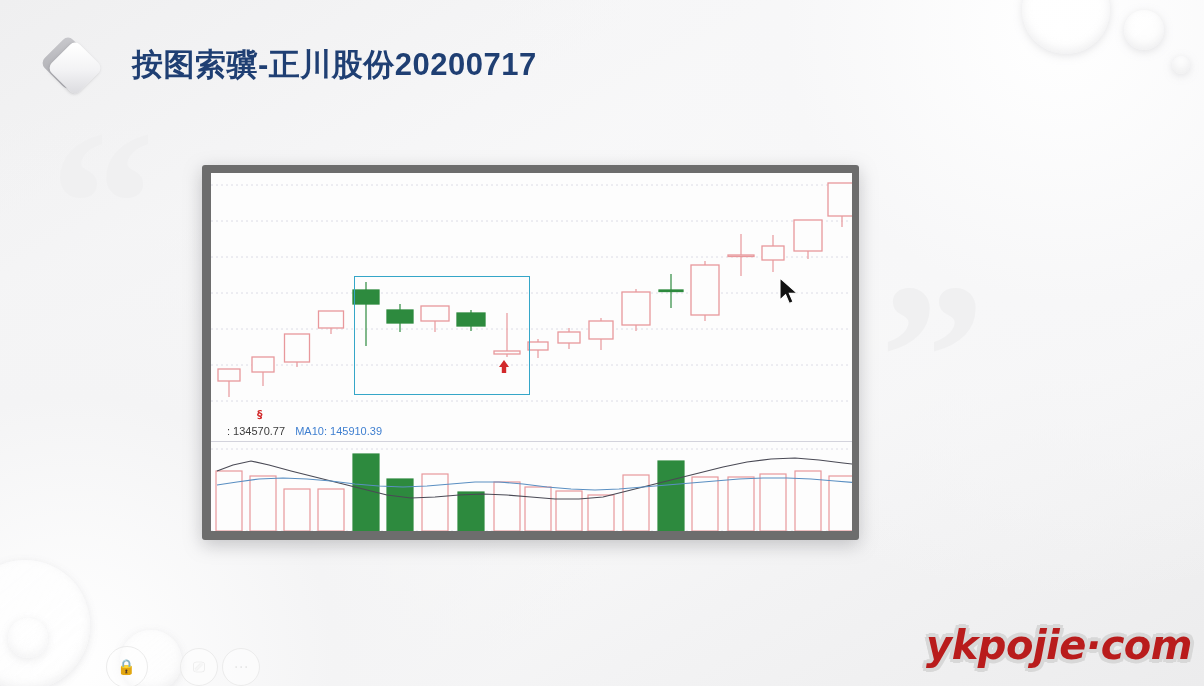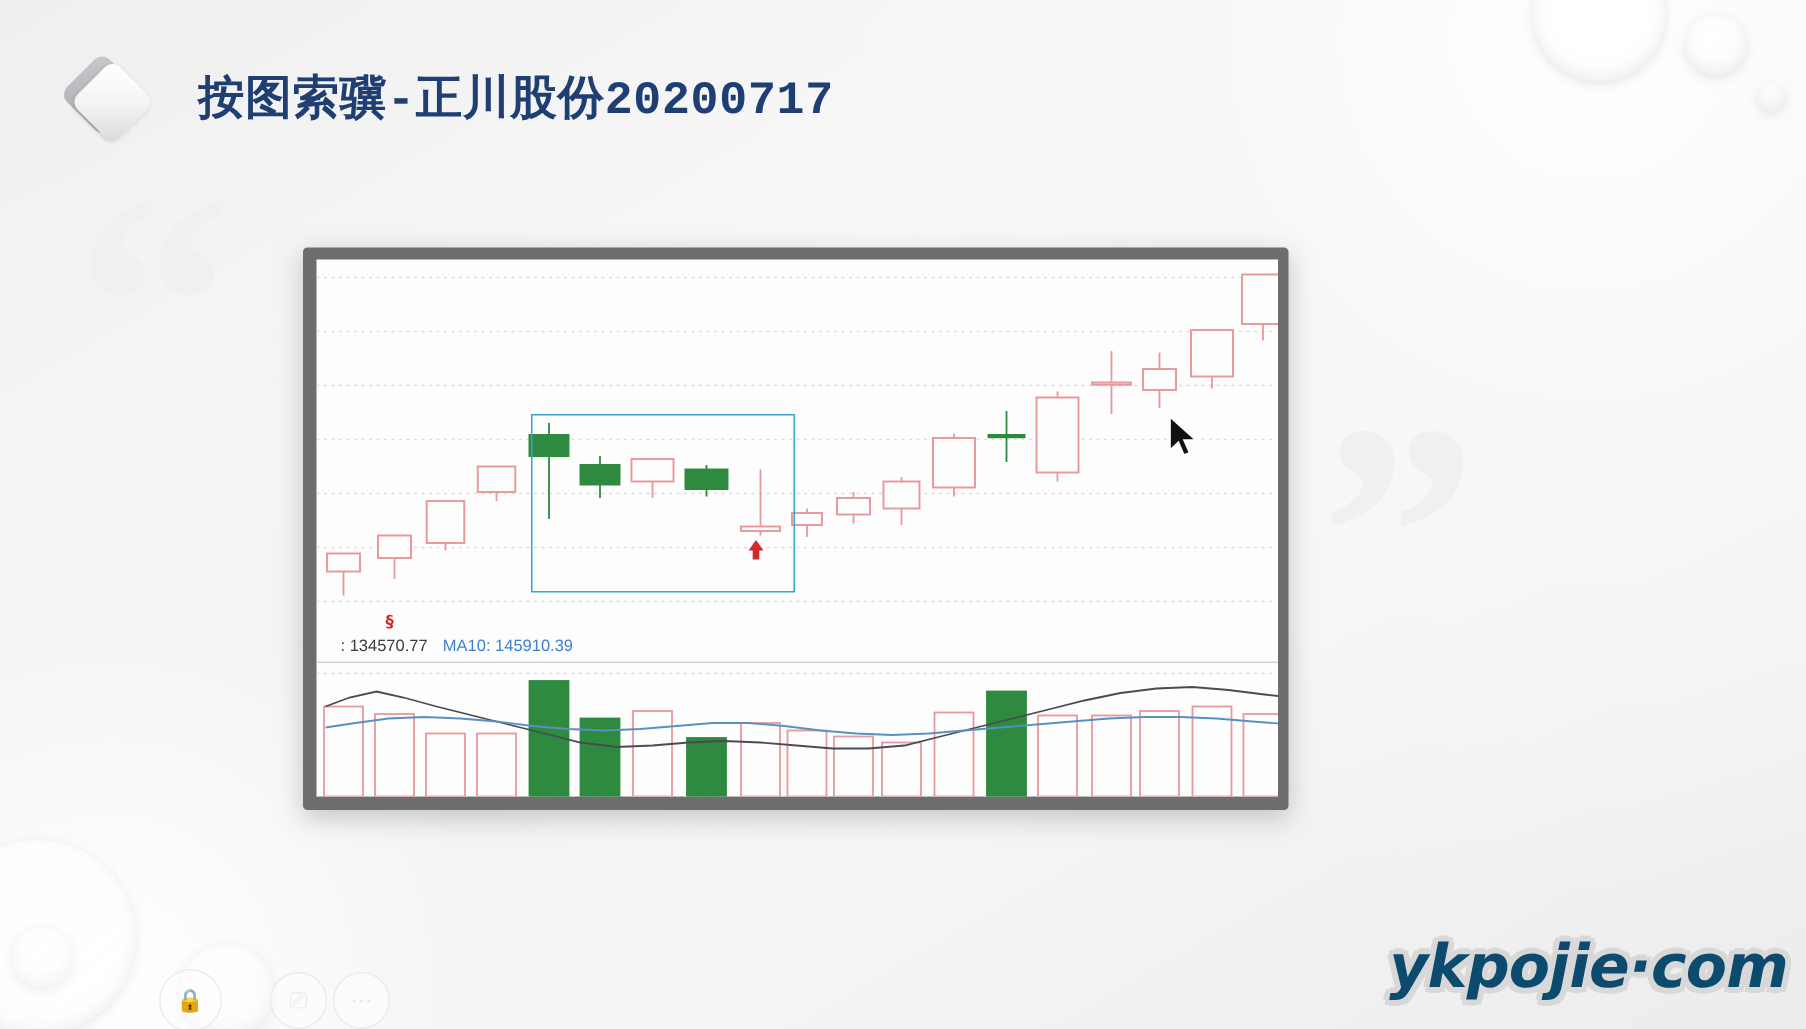--- a/index.html
+++ b/index.html
@@ -25,21 +25,21 @@
 
   
   #header{position:absolute;left:0;top:0;width:100%;height:120px;}
   #logo-diamond{position:absolute;left:44px;top:39px;width:54px;height:54px;}
   #logo-diamond .d{position:absolute;width:40px;height:40px;transform:rotate(45deg);border-radius:7px;}
   #logo-diamond .back{left:4px;top:4px;background:linear-gradient(135deg,#c9c9cd,#a9a9ae);}
   #logo-diamond .front{left:11px;top:9px;background:linear-gradient(135deg,#ffffff 10%,#f2f2f4 55%,#d9d9dd 100%);
       box-shadow:0 1px 3px rgba(120,120,125,.35);}
   #page-title{position:absolute;left:132px;top:44px;font-size:31px;font-weight:700;
       color:#1f3f73;letter-spacing:.5px;white-space:nowrap;
-      font-family:Liberation Mono, monospace;}
+      font-family:Liberation Sans, sans-serif;}
 
   
   #chart-window{position:absolute;left:202px;top:165px;width:657px;height:375px;
       background:#6d6d6d;border-radius:3px;padding:8px 7px 9px 9px;box-sizing:border-box;
       box-shadow:0 5px 18px rgba(120,120,125,.40);}
   #chart-canvas{position:relative;width:100%;height:100%;background:#fdfdfd;overflow:hidden;}
   #price-pane{position:absolute;left:0;top:0;right:0;height:250px;}
   #vol-pane{position:absolute;left:0;top:272px;right:0;bottom:0;}
   .vsep{position:absolute;left:0;right:0;height:1px;background:#d3d3dc;}
   svg.layer{position:absolute;left:0;top:0;overflow:visible;}
@@ -51,21 +51,21 @@
   #marker-glyph{position:absolute;left:46px;top:236px;font-size:11px;font-weight:700;color:#d2292b;
       font-family:"DejaVu Sans",sans-serif;line-height:1;}
   
   #highlight-box{position:absolute;left:143px;top:103px;width:174px;height:117px;
       border:1.6px solid #35a6c8;background:rgba(255,255,255,0);}
   
   #mouse-cursor{position:absolute;left:567px;top:104px;}
 
   
   #watermark{position:absolute;right:12px;bottom:18px;font-size:40px;font-weight:700;
-      font-style:italic;color:#0c4a6e;letter-spacing:-.5px;
+      font-style:italic;color:#b91c1c;letter-spacing:-.5px;
       font-family:"DejaVu Sans","Liberation Sans",sans-serif;
       text-shadow:
         -3px -3px 0 #d8d8d8, 3px -3px 0 #d8d8d8, -3px 3px 0 #d8d8d8, 3px 3px 0 #d8d8d8,
         0 -4px 0 #d8d8d8, 0 4px 0 #d8d8d8, -4px 0 0 #d8d8d8, 4px 0 0 #d8d8d8;}
 
   
   .ficon{position:absolute;border:1px solid #ececec;border-radius:50%;
       background:rgba(255,255,255,.45);}
   .ficon span{position:absolute;inset:0;display:flex;align-items:center;justify-content:center;
       color:#e7e7e7;font-size:15px;}

